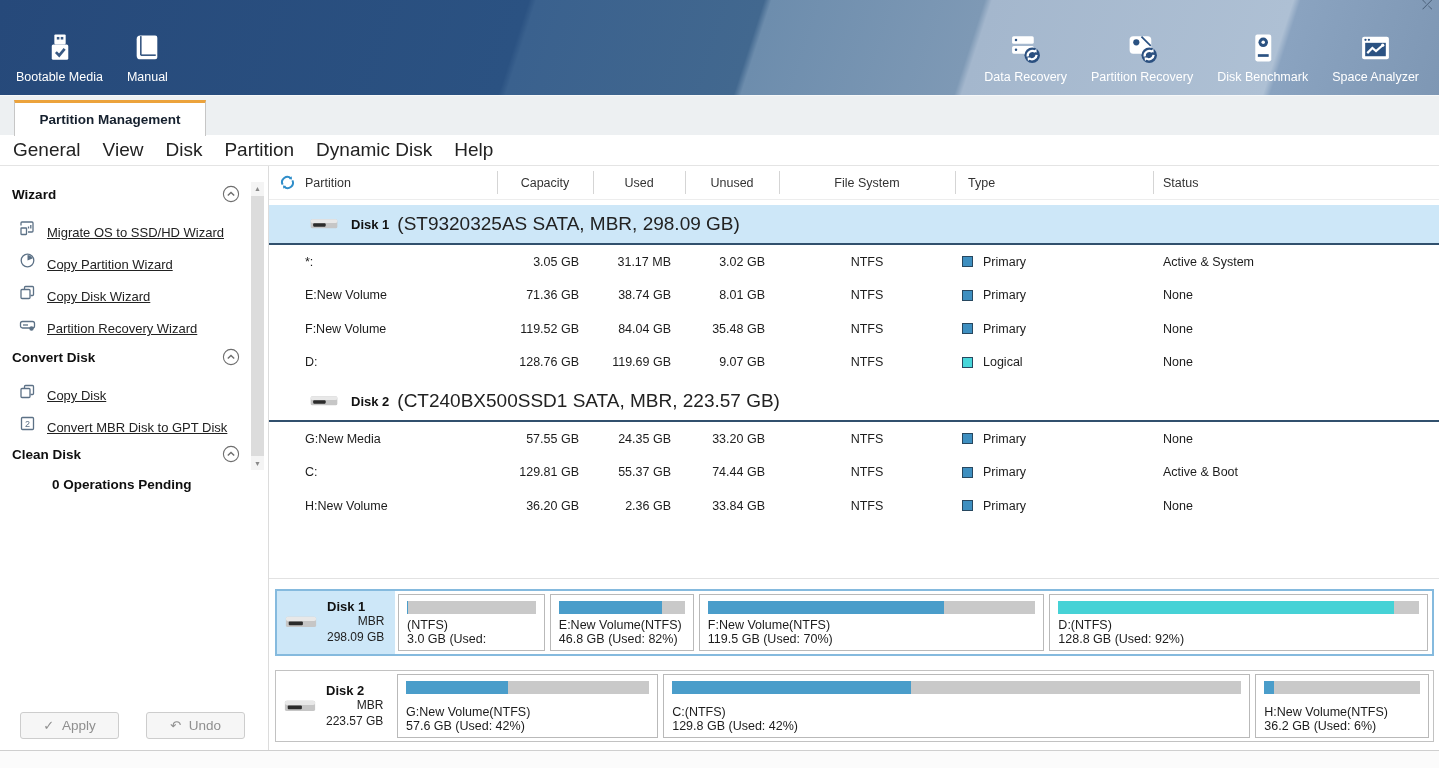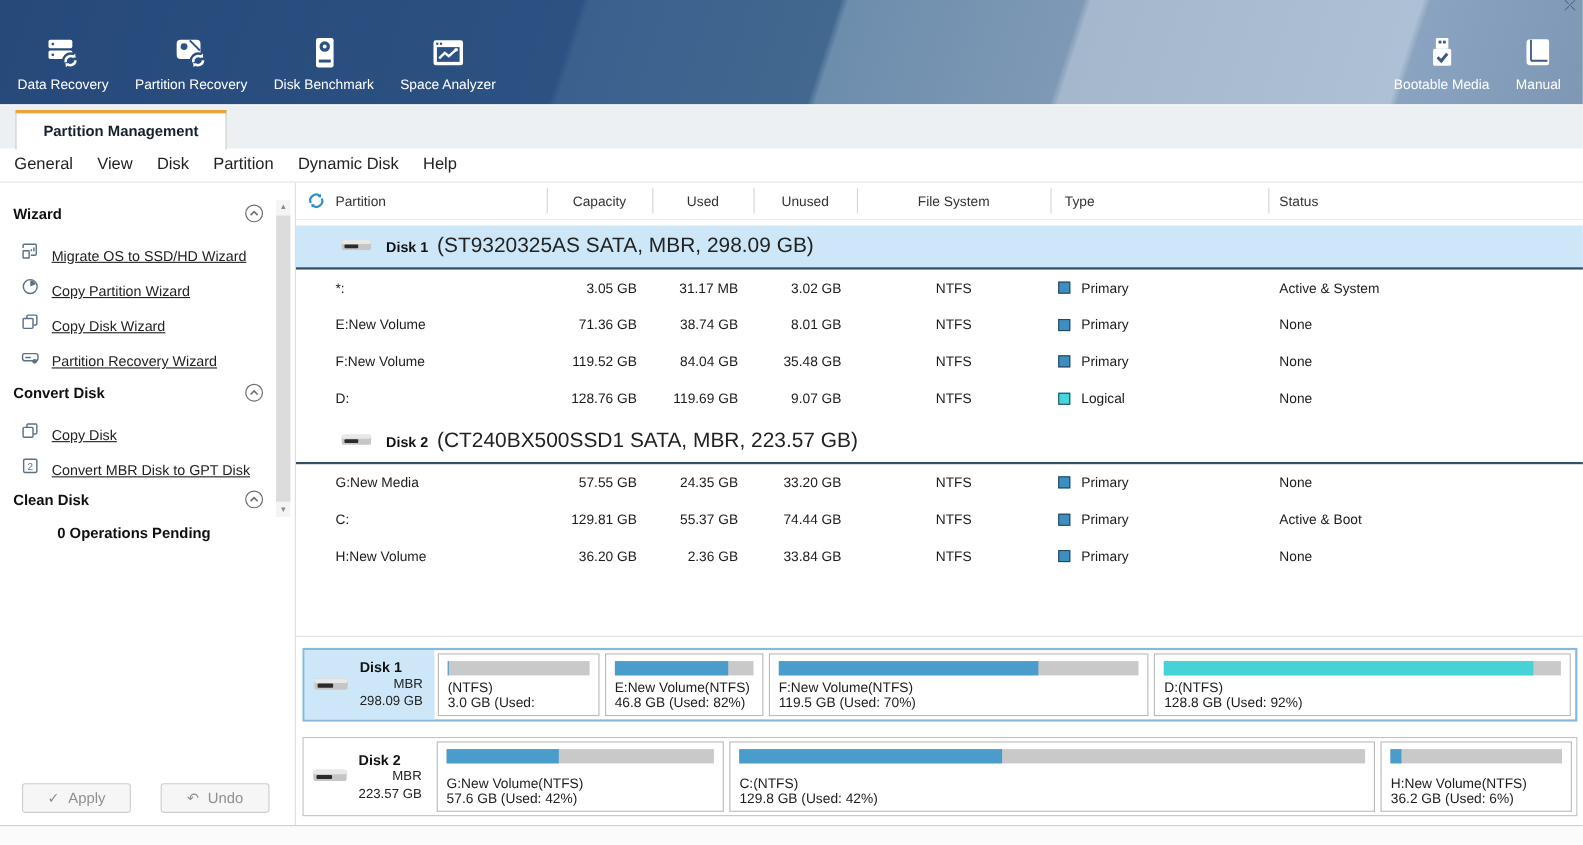--- a/index.html
+++ b/index.html
@@ -24,21 +24,21 @@
   
   .tabstrip { height:40px; background:#edf0f2; position:relative; border-top:1px solid #f6f8f9; }
   .tab { position:absolute; left:14px; top:4px; height:36px; width:192px; background:#fff;
     border:1px solid #c6c6c6; border-bottom:none; border-top:3px solid #eca33c;
     display:flex; align-items:center; justify-content:center;
     font-weight:bold; font-size:13.5px; color:#15202e; }
 
   
   .menubar { height:31px; background:#fff; display:flex; align-items:center;
     padding-left:2px; border-bottom:1px solid #e4e4e4; }
-  .menu-item { padding:0 11px; font-size:15px; color:#222; line-height:30px; cursor:default; }
+  .menu-item { padding:0 11px; font-size:19px; color:#222; line-height:30px; cursor:default; }
 
   
   .content { display:flex; height:584px; }
 
   
   .sidebar { width:269px; min-width:269px; border-right:1px solid #dcdcdc; position:relative;
     padding:14px 28px 0 12px; }
   .side-section-hd { display:flex; justify-content:space-between; align-items:center;
     height:28px; font-weight:bold; font-size:13.5px; color:#0f0f0f; }
   .side-item { display:flex; align-items:flex-end; gap:11px; height:32px;
@@ -105,20 +105,46 @@
   .disk-box.d2 { height:72px; }
 
   .bottom-strip { height:18px; border-top:1px solid #cfcfcf; background:#fbfbfb; }
 </style>
 </head>
 <body>
 
 <div class="toolbar">
   <div class="cursor-artifact">⤫</div>
   <div class="tool-group">
+    <div class="tool-btn">
+      <span>
+        <svg width="33" height="33" viewBox="0 0 32 32">
+          <rect x="11" y="2.5" width="11" height="9.5" rx="1" fill="#fff"></rect>
+          <rect x="13.4" y="4.8" width="2.5" height="2.5" fill="#3a5a84"></rect>
+          <rect x="17.2" y="4.8" width="2.5" height="2.5" fill="#3a5a84"></rect>
+          <rect x="8.5" y="12" width="16" height="15" rx="1.5" fill="#fff"></rect>
+          <path d="M12.5 19.5 l3.2 3.2 5.3 -6.4" fill="none" stroke="#3a5a84" stroke-width="2.6"></path>
+        </svg>
+      </span>
+      <span class="lbl">Bootable Media</span>
+    </div>
+
+    <div class="tool-btn">
+      <span>
+        <svg width="33" height="33" viewBox="0 0 32 32">
+          <path d="M9 3.5 h14.5 a2 2 0 0 1 2 2 v19 a2 2 0 0 1 -2 2 H9 a3.5 3.5 0 0 1 -3.5 -3.5 v-16 A3.5 3.5 0 0 1 9 3.5 z" fill="#fff"></path>
+          <path d="M9.5 4 v18.5" stroke="#3a5a84" stroke-width="1.6"></path>
+          <path d="M9.5 22.5 h14.5" stroke="#3a5a84" stroke-width="1.6"></path>
+        </svg>
+      </span>
+      <span class="lbl">Manual</span>
+    </div>
+  </div>
+
+  <div class="tool-group">
 
     <div class="tool-btn">
       <span>
         <svg width="33" height="33" viewBox="0 0 32 32">
           <rect x="3" y="4" width="21" height="7.5" rx="1.5" fill="#fff"></rect>
           <rect x="3" y="13.5" width="21" height="7.5" rx="1.5" fill="#fff"></rect>
           <circle cx="6.8" cy="7.8" r="1.2" fill="#2b5282"></circle>
           <circle cx="6.8" cy="17.3" r="1.2" fill="#2b5282"></circle>
           <circle cx="22.5" cy="22.5" r="7.5" fill="#2b5080"></circle>
           <path d="M18.2 23.8 a4.6 4.6 0 0 1 7.2 -4.6" fill="none" stroke="#fff" stroke-width="2.2"></path>
@@ -163,46 +189,20 @@
         <svg width="33" height="33" viewBox="0 0 32 32">
           <rect x="3" y="4.5" width="26" height="22" rx="2" fill="#fff"></rect>
           <circle cx="6.3" cy="7.6" r="1.1" fill="#2b5282"></circle>
           <circle cx="9.6" cy="7.6" r="1.1" fill="#2b5282"></circle>
           <rect x="6" y="10.5" width="20" height="13" fill="#2b5282"></rect>
           <polyline points="8,20.5 13,15.5 16.5,18.5 23,12.8" fill="none" stroke="#fff" stroke-width="2.1"></polyline>
           <circle cx="23" cy="12.8" r="1.6" fill="#fff"></circle>
         </svg>
       </span>
       <span class="lbl">Space Analyzer</span>
-    </div>
-  </div>
-
-  <div class="tool-group">
-    <div class="tool-btn">
-      <span>
-        <svg width="33" height="33" viewBox="0 0 32 32">
-          <rect x="11" y="2.5" width="11" height="9.5" rx="1" fill="#fff"></rect>
-          <rect x="13.4" y="4.8" width="2.5" height="2.5" fill="#3a5a84"></rect>
-          <rect x="17.2" y="4.8" width="2.5" height="2.5" fill="#3a5a84"></rect>
-          <rect x="8.5" y="12" width="16" height="15" rx="1.5" fill="#fff"></rect>
-          <path d="M12.5 19.5 l3.2 3.2 5.3 -6.4" fill="none" stroke="#3a5a84" stroke-width="2.6"></path>
-        </svg>
-      </span>
-      <span class="lbl">Bootable Media</span>
-    </div>
-
-    <div class="tool-btn">
-      <span>
-        <svg width="33" height="33" viewBox="0 0 32 32">
-          <path d="M9 3.5 h14.5 a2 2 0 0 1 2 2 v19 a2 2 0 0 1 -2 2 H9 a3.5 3.5 0 0 1 -3.5 -3.5 v-16 A3.5 3.5 0 0 1 9 3.5 z" fill="#fff"></path>
-          <path d="M9.5 4 v18.5" stroke="#3a5a84" stroke-width="1.6"></path>
-          <path d="M9.5 22.5 h14.5" stroke="#3a5a84" stroke-width="1.6"></path>
-        </svg>
-      </span>
-      <span class="lbl">Manual</span>
     </div>
   </div>
 </div>
 
 <div class="tabstrip">
   <div class="tab">
     <span>Partition Management</span>
   </div>
 </div>
 

